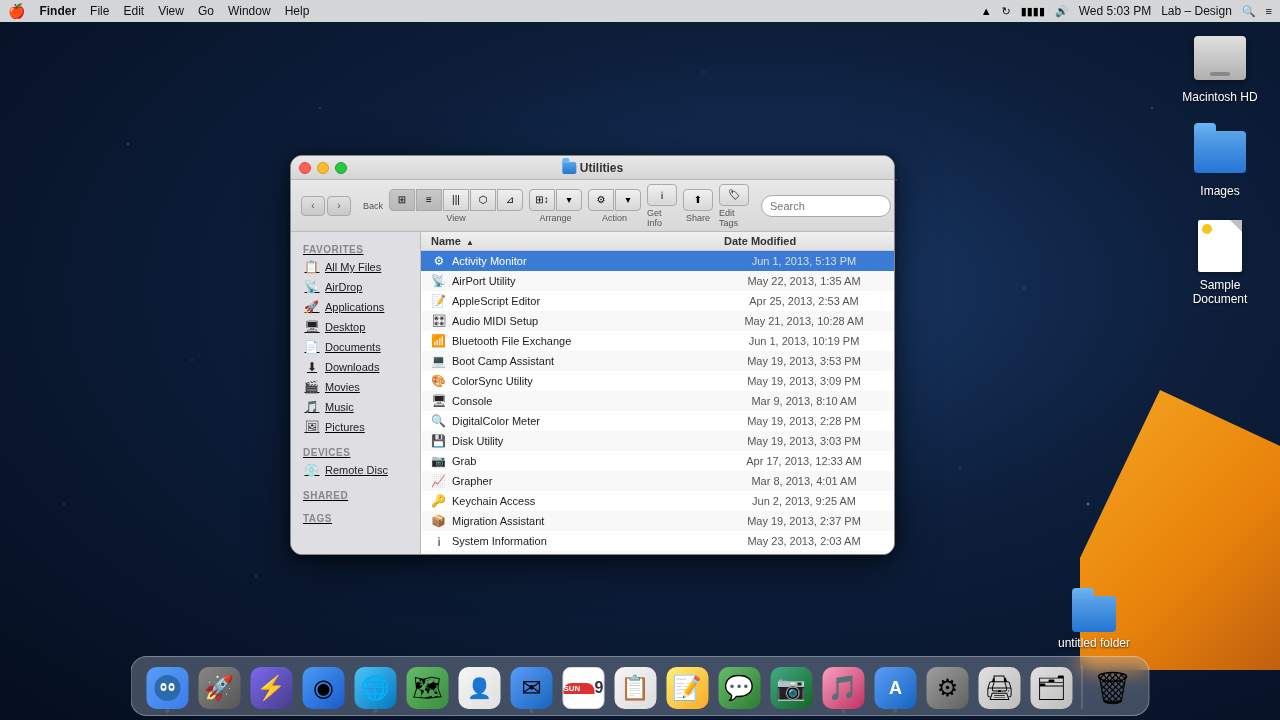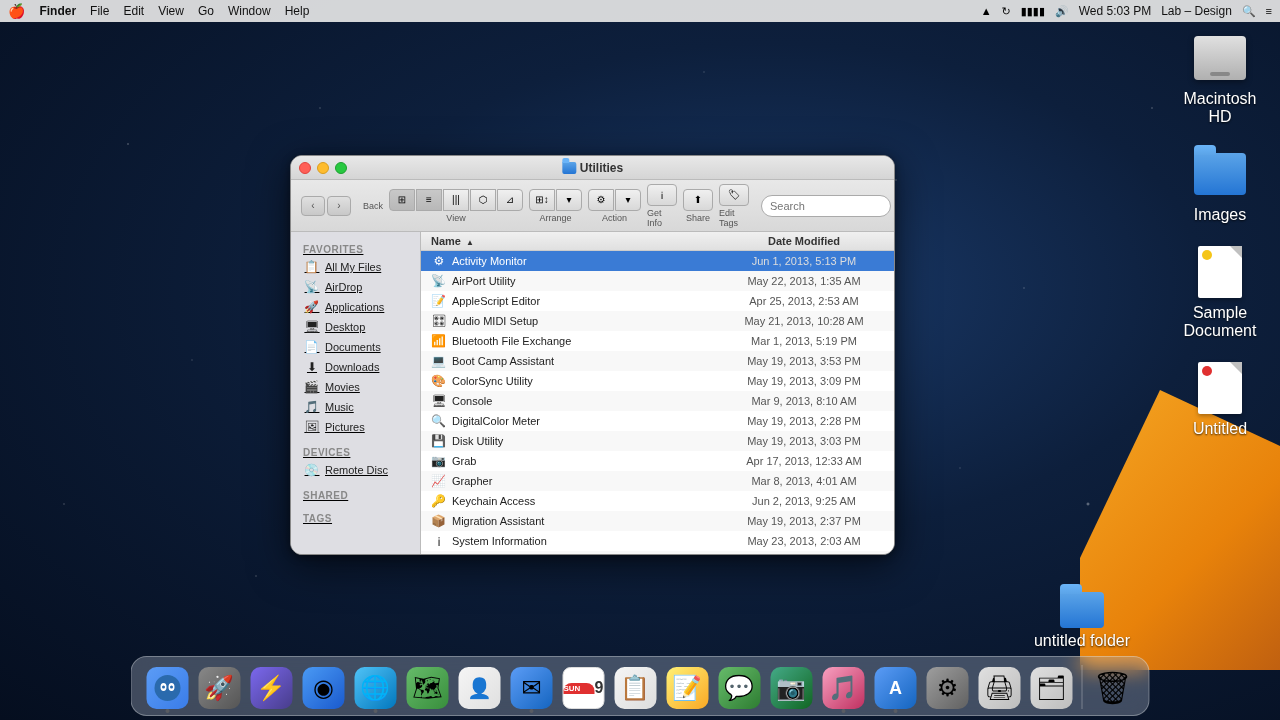--- a/index.html
+++ b/index.html
@@ -113,21 +113,21 @@
       width: 80px;
     }
     .icon-img {
       width: 56px;
       height: 56px;
       display: flex;
       align-items: center;
       justify-content: center;
     }
     .icon-label {
-      font-size: 16px;
+      font-size: 12px;
       color: white;
       text-align: center;
       text-shadow: 0 1px 2px rgba(0,0,0,0.8);
     }
 
     
     .hd-icon {
       width: 52px;
       height: 44px;
       background: linear-gradient(180deg, #e0e0e0 0%, #b0b0b0 100%);
@@ -389,21 +389,21 @@
       background: linear-gradient(180deg, #f0f0f0 0%, #e0e0e0 100%);
       border-bottom: 1px solid #ccc;
       padding: 3px 10px;
       font-size: 11px;
       color: #333;
       font-weight: bold;
       position: sticky;
       top: 0;
     }
     .col-name { flex: 1; }
-    .col-date { width: 160px; text-align: center; }
+    .col-date { width: 160px; text-align: left; }
     .sort-arrow { font-size: 8px; margin-left: 2px; }
     .file-row {
       display: flex;
       align-items: center;
       padding: 2px 10px;
       font-size: 11px;
       color: #222;
       cursor: pointer;
       min-height: 20px;
     }
@@ -564,28 +564,20 @@
 
     <div class="desktop-icon">
       <div class="icon-img" style="position:relative">
         <div class="doc-icon-shape">
           <div class="doc-dot"></div>
         </div>
       </div>
       <span class="icon-label">Sample Document</span>
     </div>
 
-    <div class="desktop-icon">
-      <div class="icon-img" style="position:relative">
-        <div class="doc-icon-shape">
-          <div class="doc-dot red"></div>
-        </div>
-      </div>
-      <span class="icon-label">Untitled</span>
-    </div>
   </div>
 
   <div class="untitled-folder">
     <div class="folder-icon-shape" style="width:44px;height:36px;"></div>
     <span class="icon-label">untitled folder</span>
   </div>
 
   <div class="finder-window">
 
     <div class="title-bar">
@@ -745,21 +737,21 @@
             <span class="file-icon-small">🎛</span>
             <span>Audio MIDI Setup</span>
           </div>
           <div class="file-date">May 21, 2013, 10:28 AM</div>
         </div>
         <div class="file-row">
           <div class="file-name-cell">
             <span class="file-icon-small">📶</span>
             <span>Bluetooth File Exchange</span>
           </div>
-          <div class="file-date">Mar 1, 2013, 5:19 PM</div>
+          <div class="file-date">Jun 1, 2013, 10:19 PM</div>
         </div>
         <div class="file-row">
           <div class="file-name-cell">
             <span class="file-icon-small">💻</span>
             <span>Boot Camp Assistant</span>
           </div>
           <div class="file-date">May 19, 2013, 3:53 PM</div>
         </div>
         <div class="file-row">
           <div class="file-name-cell">

